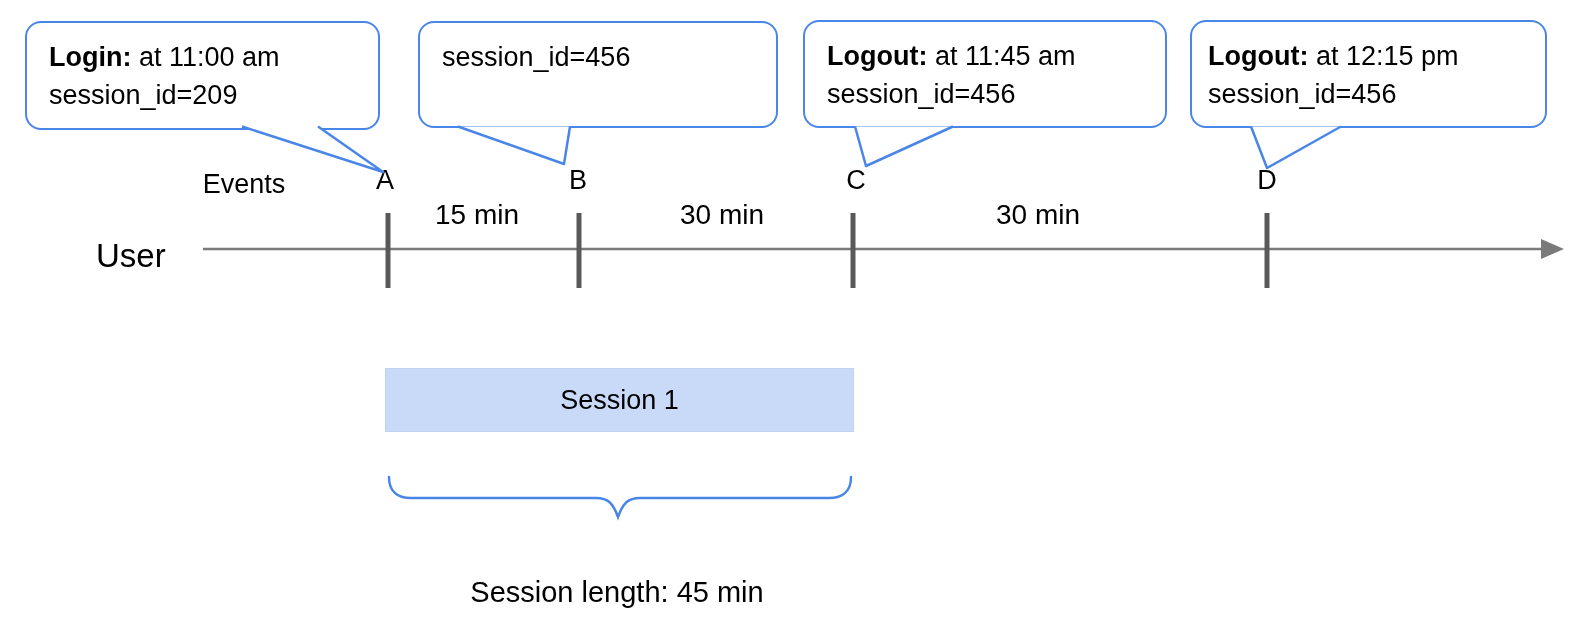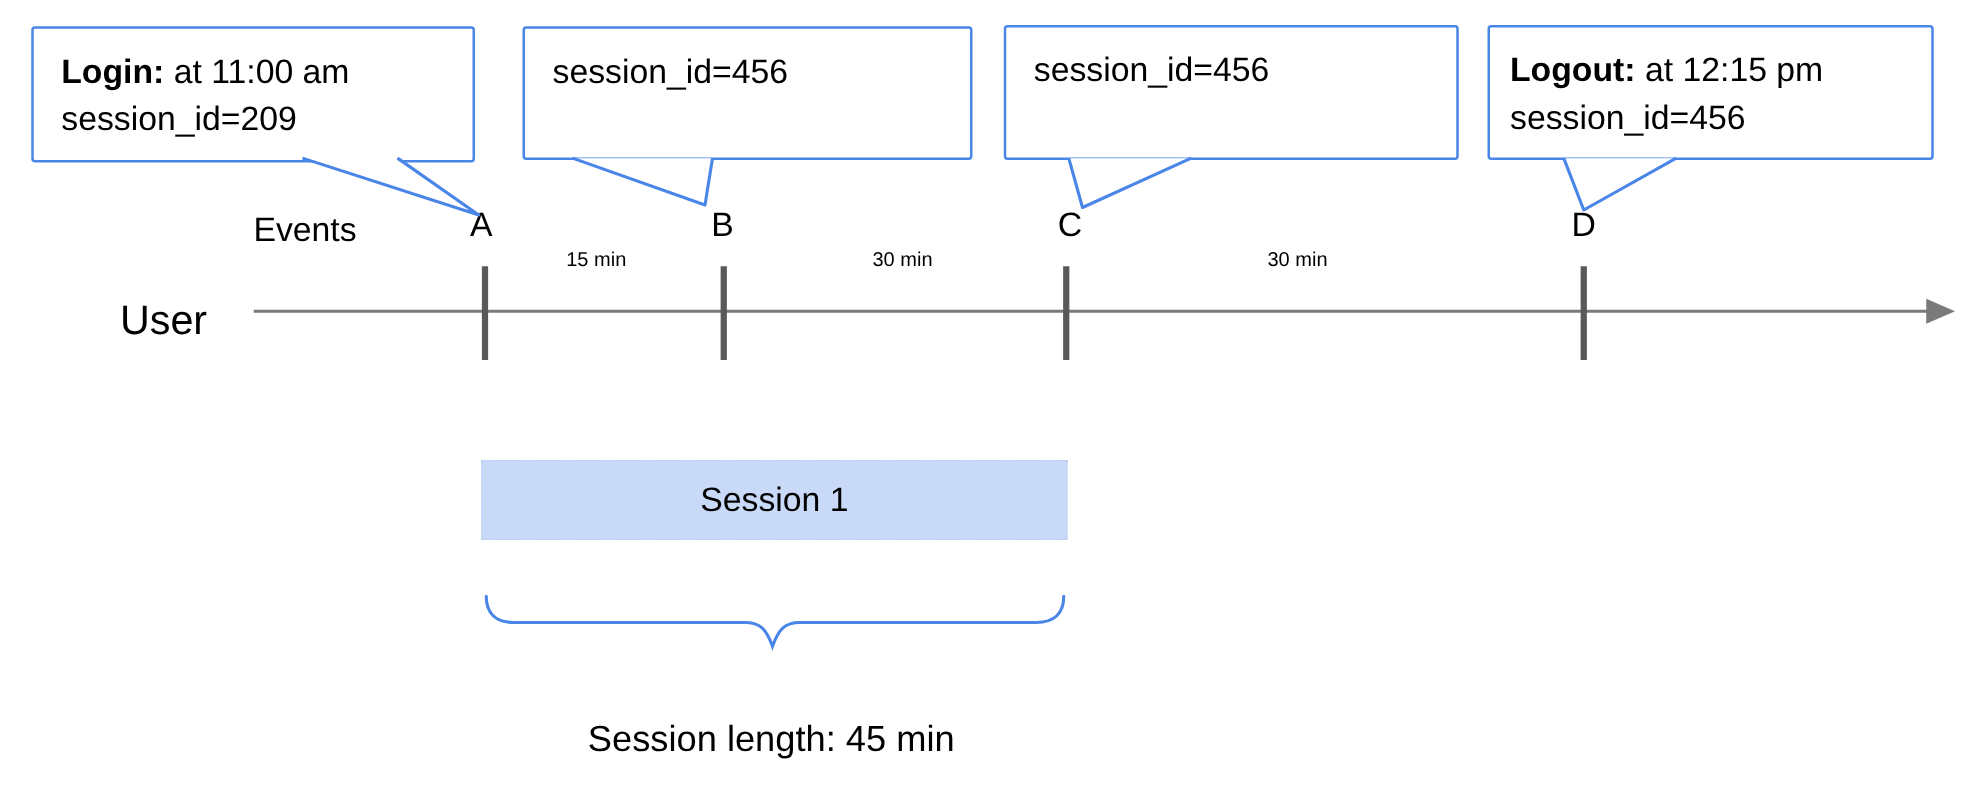--- a/index.html
+++ b/index.html
@@ -4,38 +4,38 @@
 <style>
   html,body{margin:0;padding:0;}
   body{
     width:1574px;height:630px;position:relative;background:#ffffff;overflow:hidden;
     font-family:"Liberation Sans", sans-serif;color:#000;
   }
   .canvas{position:absolute;inset:0;width:1574px;height:630px;}
   
   .callout{
     position:absolute;box-sizing:border-box;background:#fff;
-    border:2.5px solid #4a86e8;border-radius:3px;
+    border:2.5px solid #4a86e8;border-radius:16px;
     font-size:27px;line-height:38px;padding:15px 0 0 22px;z-index:2;
   }
   .callout .t{font-weight:bold;}
   .c1{left:25px;top:21px;width:355px;height:109px;}
   .c2{left:418px;top:21px;width:360px;height:107px;}
   .c3{left:803px;top:20px;width:364px;height:108px;}
   .c4{left:1190px;top:20px;width:357px;height:108px;padding-left:16px;}
   
   svg.overlay{position:absolute;left:0;top:0;z-index:3;pointer-events:none;}
   
   .lbl{position:absolute;white-space:nowrap;z-index:2;line-height:1.1;}
   .centered{transform:translateX(-50%);}
   .events-label{left:225px;top:170px;font-size:27px;margin-left:19px;}
   .user-label{left:96px;top:238px;font-size:33px;}
   .tick-label{top:166px;font-size:27px;}
   .tl-a{left:385px;} .tl-b{left:578px;} .tl-c{left:856px;} .tl-d{left:1267px;}
-  .interval-label{top:200px;font-size:16px;}
+  .interval-label{top:200px;font-size:28px;}
   .iv-1{left:477px;} .iv-2{left:722px;} .iv-3{left:1038px;}
   
   .session-box{
     position:absolute;left:385px;top:368px;width:469px;height:64px;box-sizing:border-box;
     background:#c9daf8;border:1px dotted #b9cdf2;z-index:1;
     display:flex;align-items:center;justify-content:center;font-size:27px;
   }
   .session-length{left:617px;top:577px;font-size:29px;text-align:center;}
 </style>
 </head>
@@ -44,20 +44,21 @@
 <div class="canvas">
 
   <div class="callout c1">
     <div><span class="t">Login:</span><span> at 11:00 am</span></div>
     <div>session_id=209</div>
   </div>
   <div class="callout c2">
     <div>session_id=456</div>
   </div>
   <div class="callout c3">
+    <div><span class="t">Logout:</span><span> at 11:45 am</span></div>
     <div>session_id=456</div>
   </div>
   <div class="callout c4">
     <div><span class="t">Logout:</span><span> at 12:15 pm</span></div>
     <div>session_id=456</div>
   </div>
 
   <div class="lbl events-label centered">Events</div>
   <div class="lbl user-label">User</div>
 

